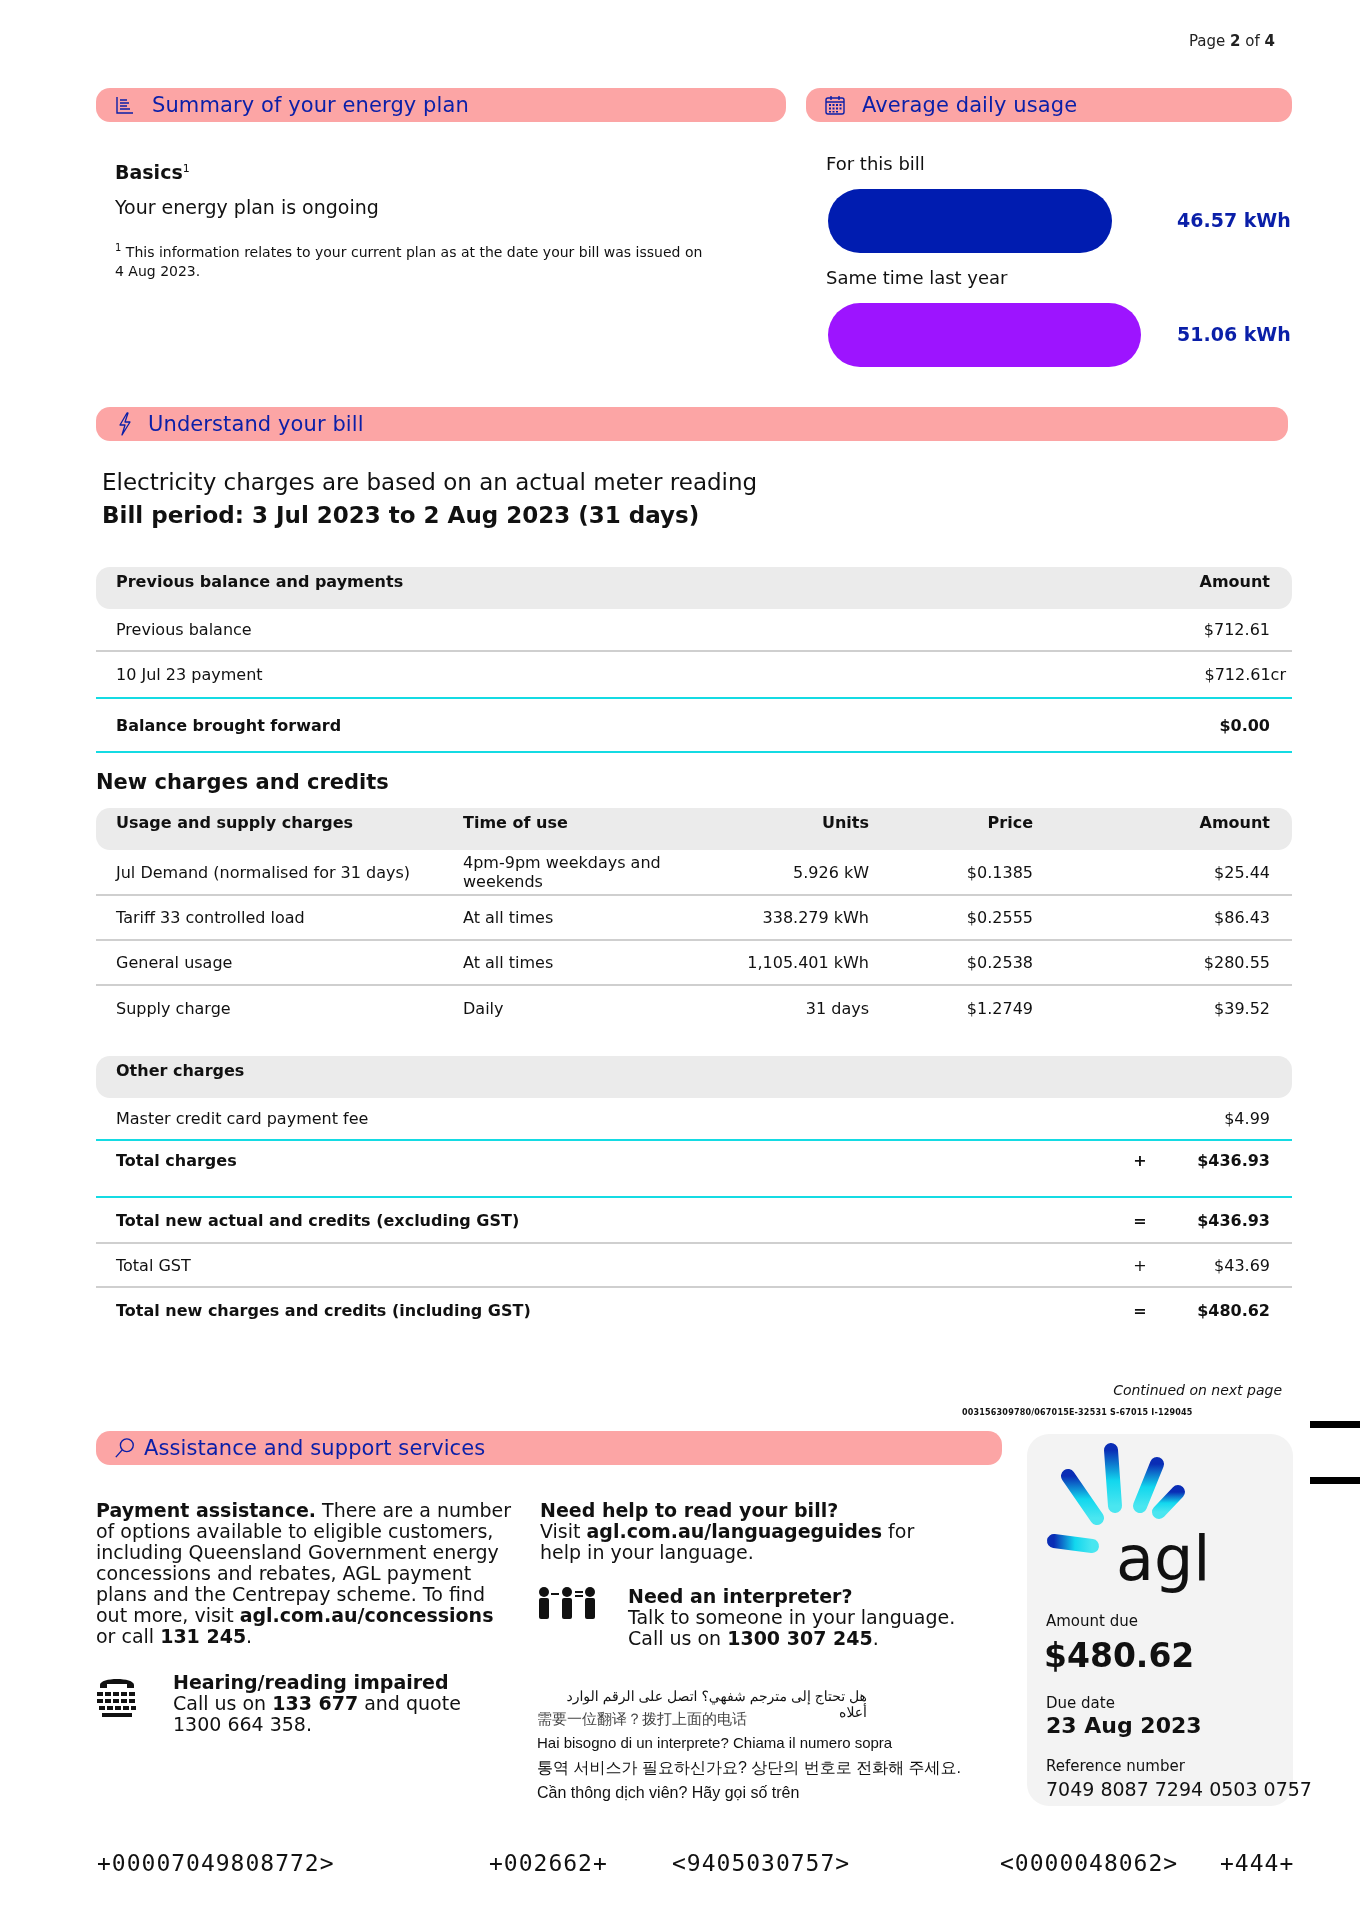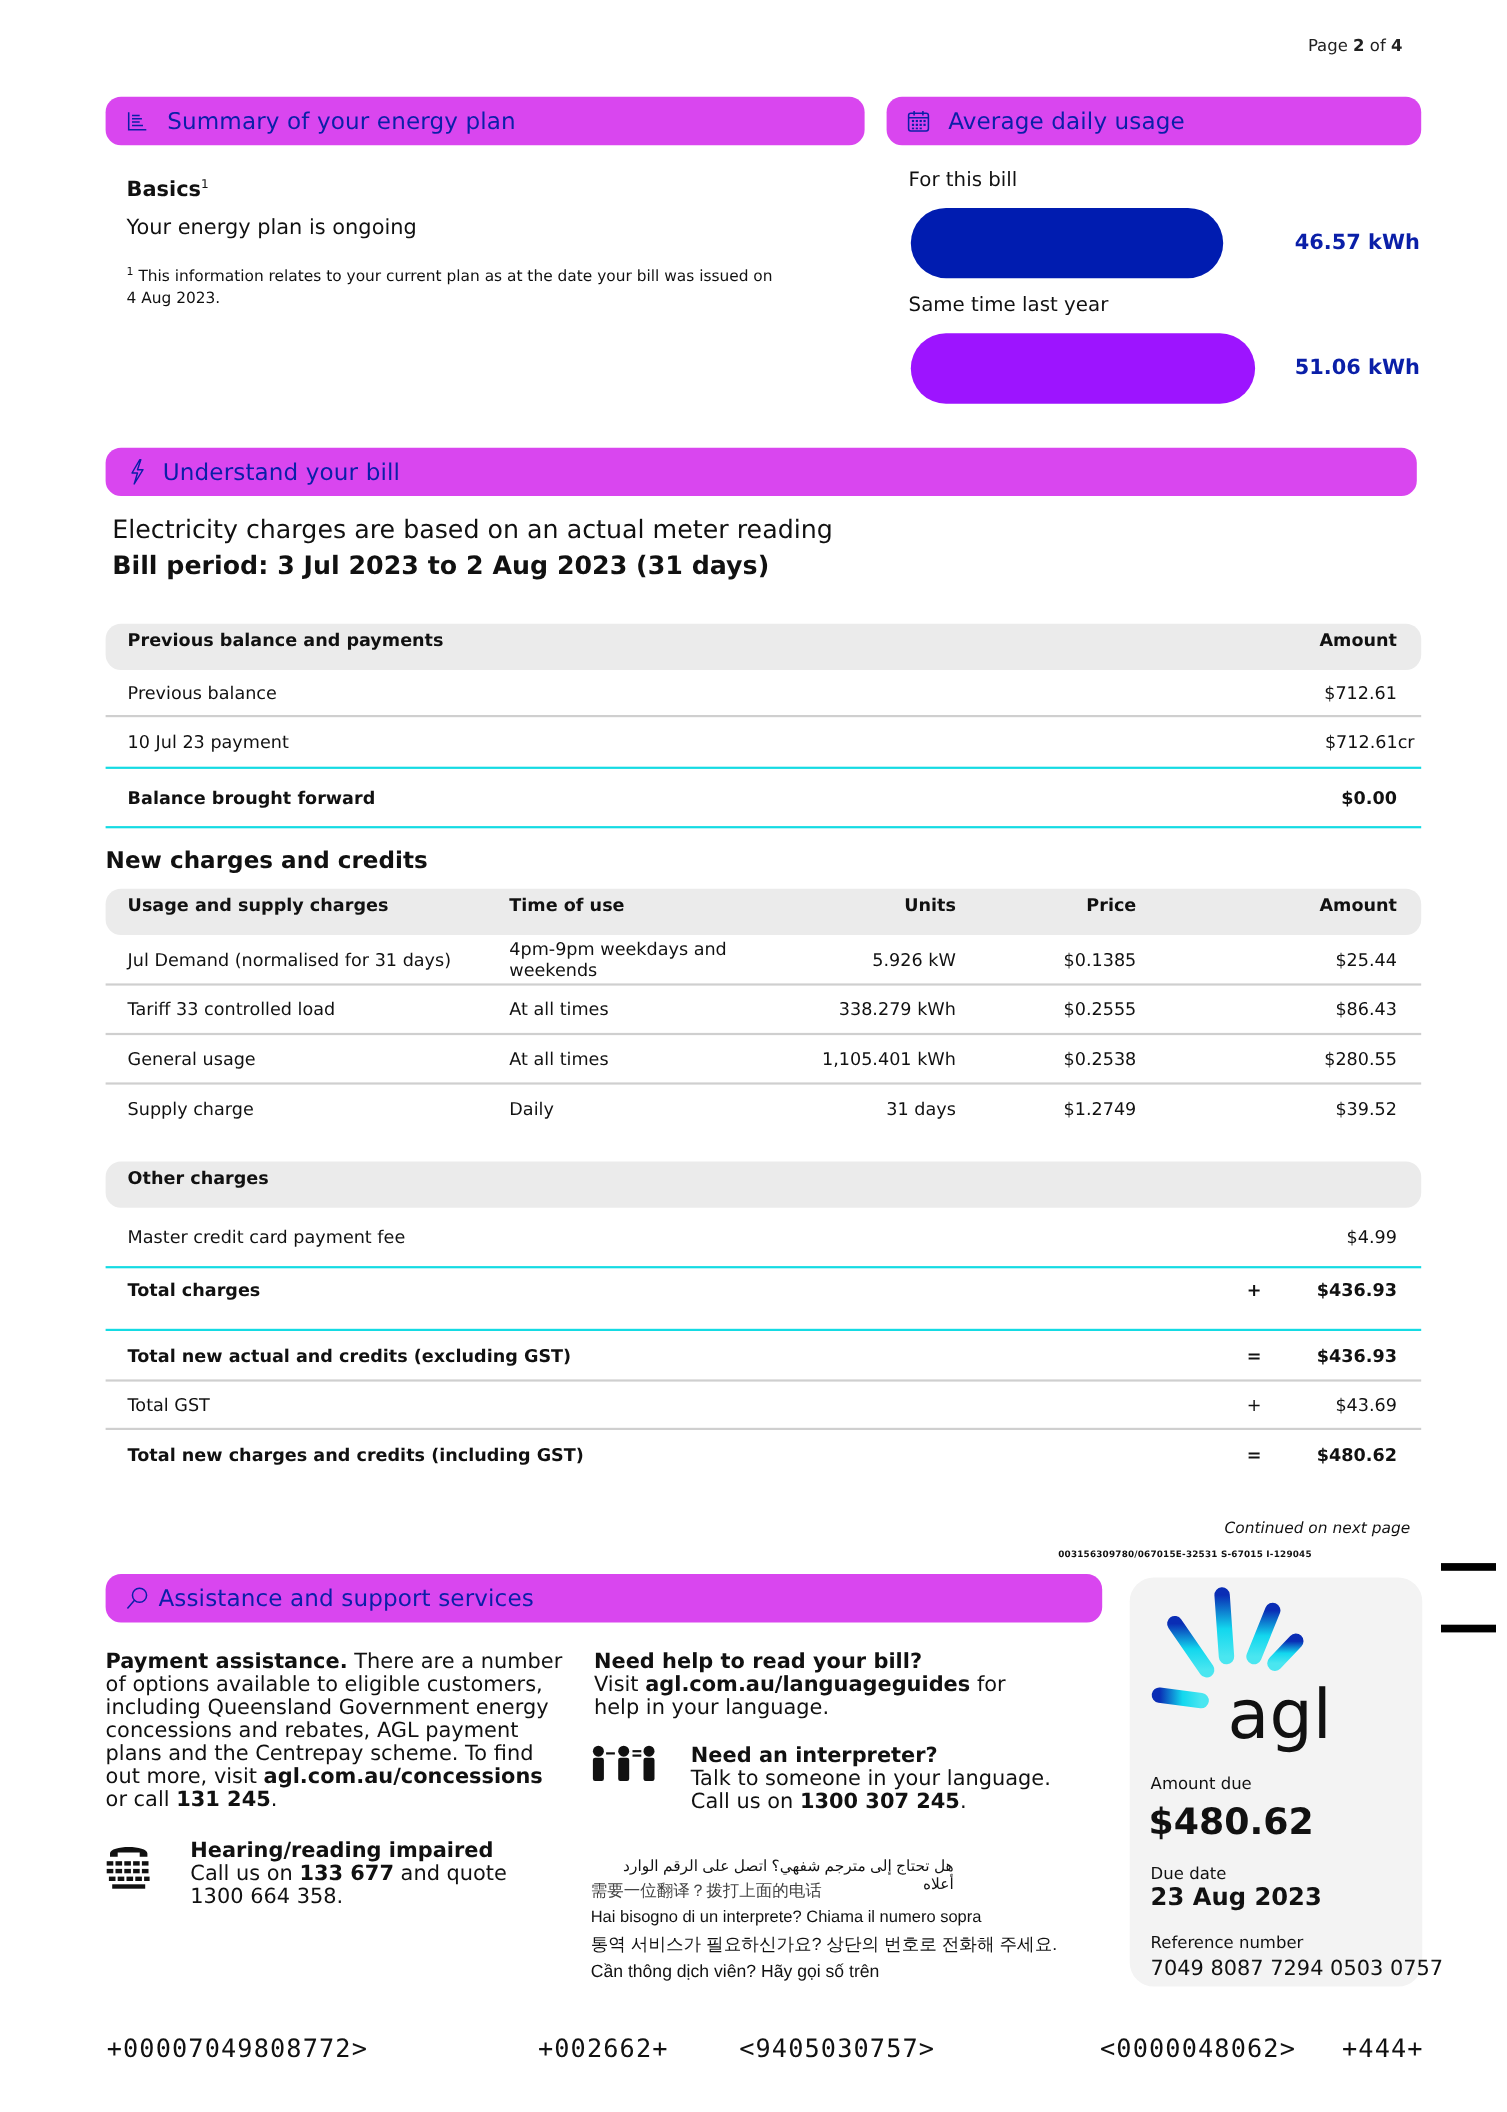--- a/index.html
+++ b/index.html
@@ -4,21 +4,21 @@
 <style>
   * { box-sizing: border-box; margin: 0; padding: 0; }
   html, body { width: 1370px; height: 1920px; background: #ffffff; }
   body { position: relative; font-family: "DejaVu Sans", sans-serif; color: #111; overflow: hidden; }
 
   .abs { position: absolute; }
 
   .page-num { top: 32px; right: 95px; font-size: 15px; color: #222; }
   .page-num b { font-weight: bold; }
 
-  .sec-head { background: #d946ef; border-radius: 14px; height: 44px; display: flex; align-items: center; padding-left: 18px; }
+  .sec-head { background: #fca5a5; border-radius: 14px; height: 34px; display: flex; align-items: center; padding-left: 18px; }
   .sec-head .icon { width: 22px; height: 22px; margin-right: 16px; display: inline-flex; align-items: center; justify-content: center; }
   .sec-head .title { color: #0a1fa8; font-size: 21px; letter-spacing: 0.1px; }
 
   
   .basics-title { font-weight: bold; font-size: 19px; }
   .basics-title sup { font-weight: normal; font-size: 11px; vertical-align: super; }
   .plan-text { font-size: 19px; }
   .footnote { font-size: 14px; line-height: 19px; color: #111; }
   .footnote sup { font-size: 10px; }
 
@@ -197,21 +197,21 @@
     <span class="u-c3">31 days</span>
     <span class="u-c4">$1.2749</span>
     <span class="u-c5">$39.52</span>
   </div>
 </div>
 
 <div class="abs tbl" style="top:1056px;">
   <div class="thead">
     <span class="c-desc">Other charges</span>
   </div>
-  <div class="row cyan" style="height:55px;gap:14px;">
+  <div class="row cyan" style="height:43px;gap:14px;">
     <span class="c-desc">Master credit card payment fee</span>
     <span class="c-amt">$4.99</span>
   </div>
   <div class="row cyan bold" style="height:57px; align-items:flex-start; padding-top:10px;">
     <span class="c-desc">Total charges</span>
     <span class="c-op">+</span>
     <span class="c-amt" style="width:110px;">$436.93</span>
   </div>
   <div class="row bold" style="height:46px;">
     <span class="c-desc">Total new actual and credits (excluding GST)</span>

